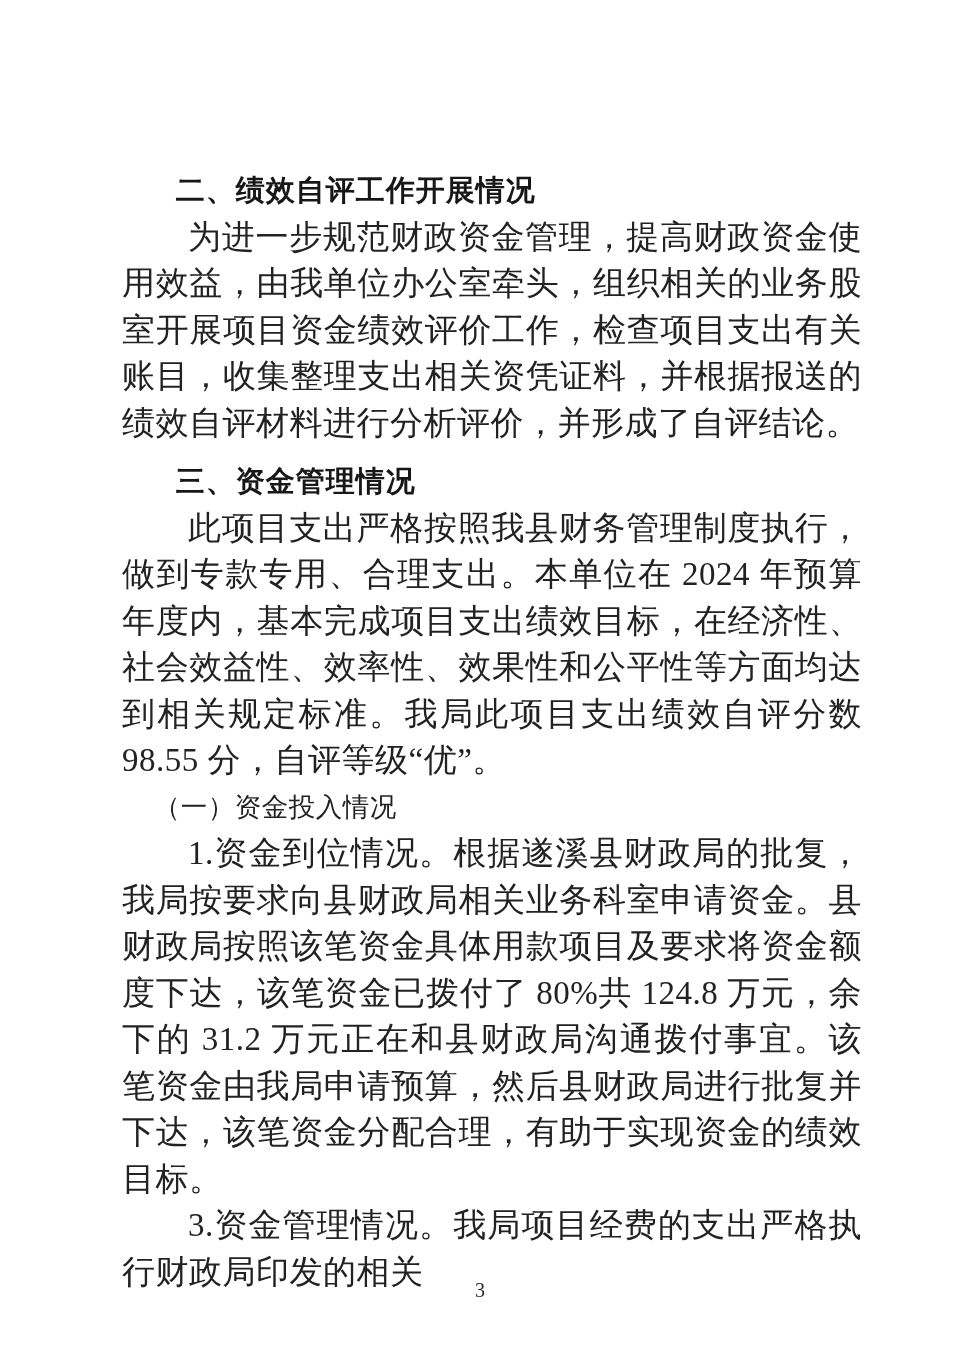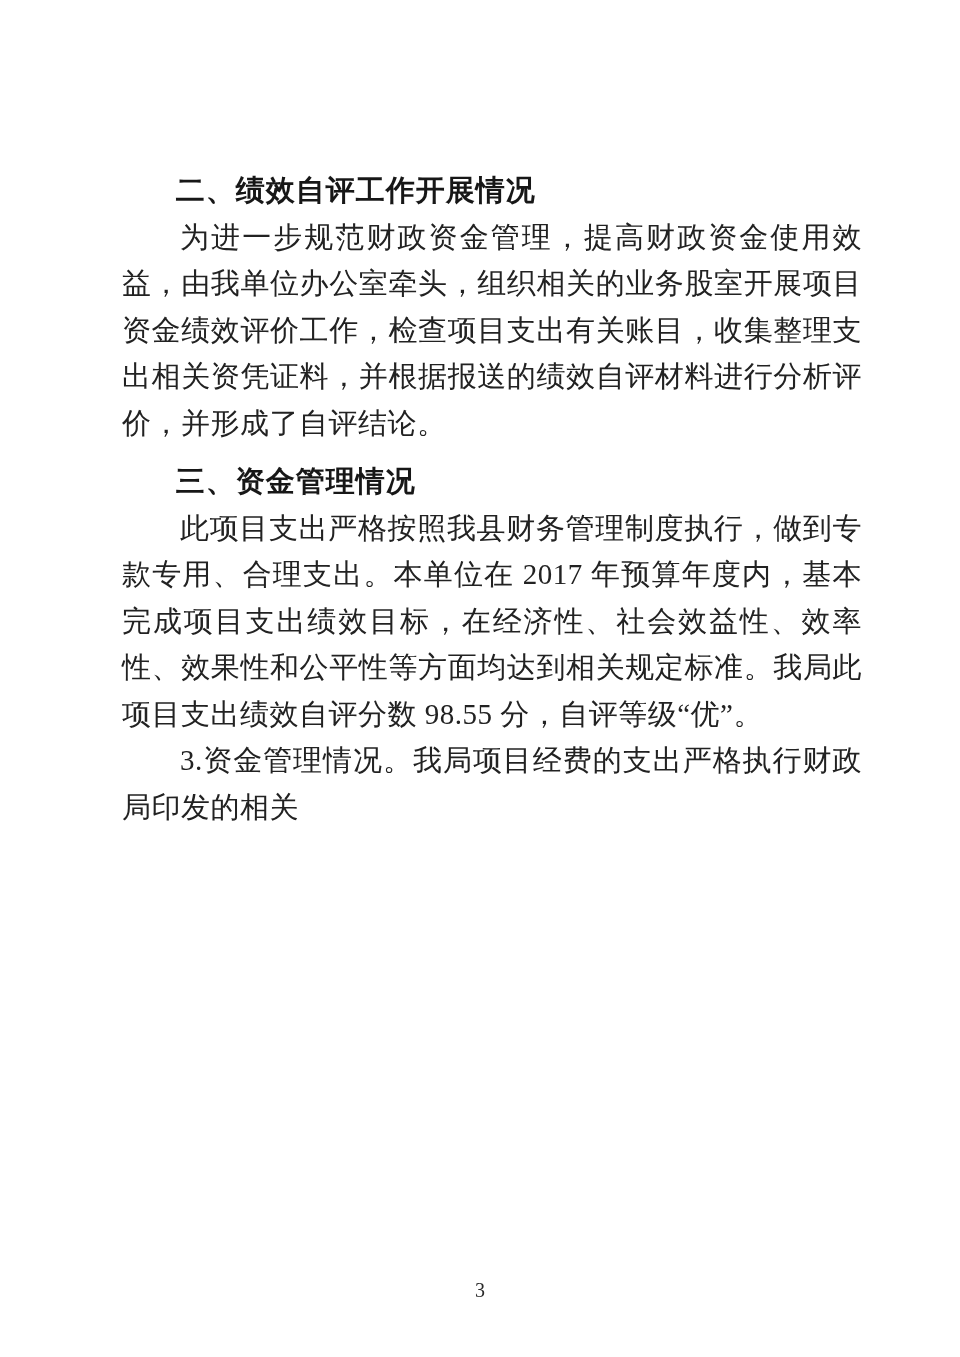--- a/index.html
+++ b/index.html
@@ -33,21 +33,21 @@
     text-indent: 1.85em;
     letter-spacing: 1px;
     color: #171717;
     white-space: nowrap;
   }
   .sec-heading.gap-before {
     margin-top: 12px;
   }
   .body-para {
     margin: 0;
-    font-size: 29px;
+    font-size: 33px;
     line-height: 46.5px;
     text-align: justify;
     text-indent: 2em;
     letter-spacing: 0.5px;
     color: #222222;
   }
   .sub-heading {
     margin: 0;
     font-size: 26.5px;
     line-height: 46.5px;
@@ -72,24 +72,26 @@
 
 <div class="page">
   <div class="content">
 
     <h2 class="sec-heading">二、绩效自评工作开展情况</h2>
 
     <p class="body-para">为进一步规范财政资金管理，提高财政资金使用效益，由我单位办公室牵头，组织相关的业务股室开展项目资金绩效评价工作，检查项目支出有关账目，收集整理支出相关资凭证料，并根据报送的绩效自评材料进行分析评价，并形成了自评结论。</p>
 
     <h2 class="sec-heading gap-before">三、资金管理情况</h2>
 
-    <p class="body-para">此项目支出严格按照我县财务管理制度执行，做到专款专用、合理支出。本单位在 2017 年预算年度内，基本完成项目支出绩效目标，在经济性、社会效益性、效率性、效果性和公平性等方面均达到相关规定标准。我局此项目支出绩效自评分数 98.55 分，自评等级“优”。</p>
+    <p class="body-para">此项目支出严格按照我县财务管理制度执行，做到专款专用、合理支出。本单位在 2024 年预算年度内，基本完成项目支出绩效目标，在经济性、社会效益性、效率性、效果性和公平性等方面均达到相关规定标准。我局此项目支出绩效自评分数 98.55 分，自评等级“优”。</p>
 
 
+    <p class="sub-heading">（一）资金投入情况</p>
 
+    <p class="body-para">1.资金到位情况。根据遂溪县财政局的批复，我局按要求向县财政局相关业务科室申请资金。县财政局按照该笔资金具体用款项目及要求将资金额度下达，该笔资金已拨付了 80%共 124.8 万元，余下的 31.2 万元正在和县财政局沟通拨付事宜。该笔资金由我局申请预算，然后县财政局进行批复并下达，该笔资金分配合理，有助于实现资金的绩效目标。</p>
 
 
     <p class="body-para">3.资金管理情况。我局项目经费的支出严格执行财政局印发的相关</p>
 
   </div>
 
   <div class="page-number">3</div>
 </div>
 
 </body></html>

